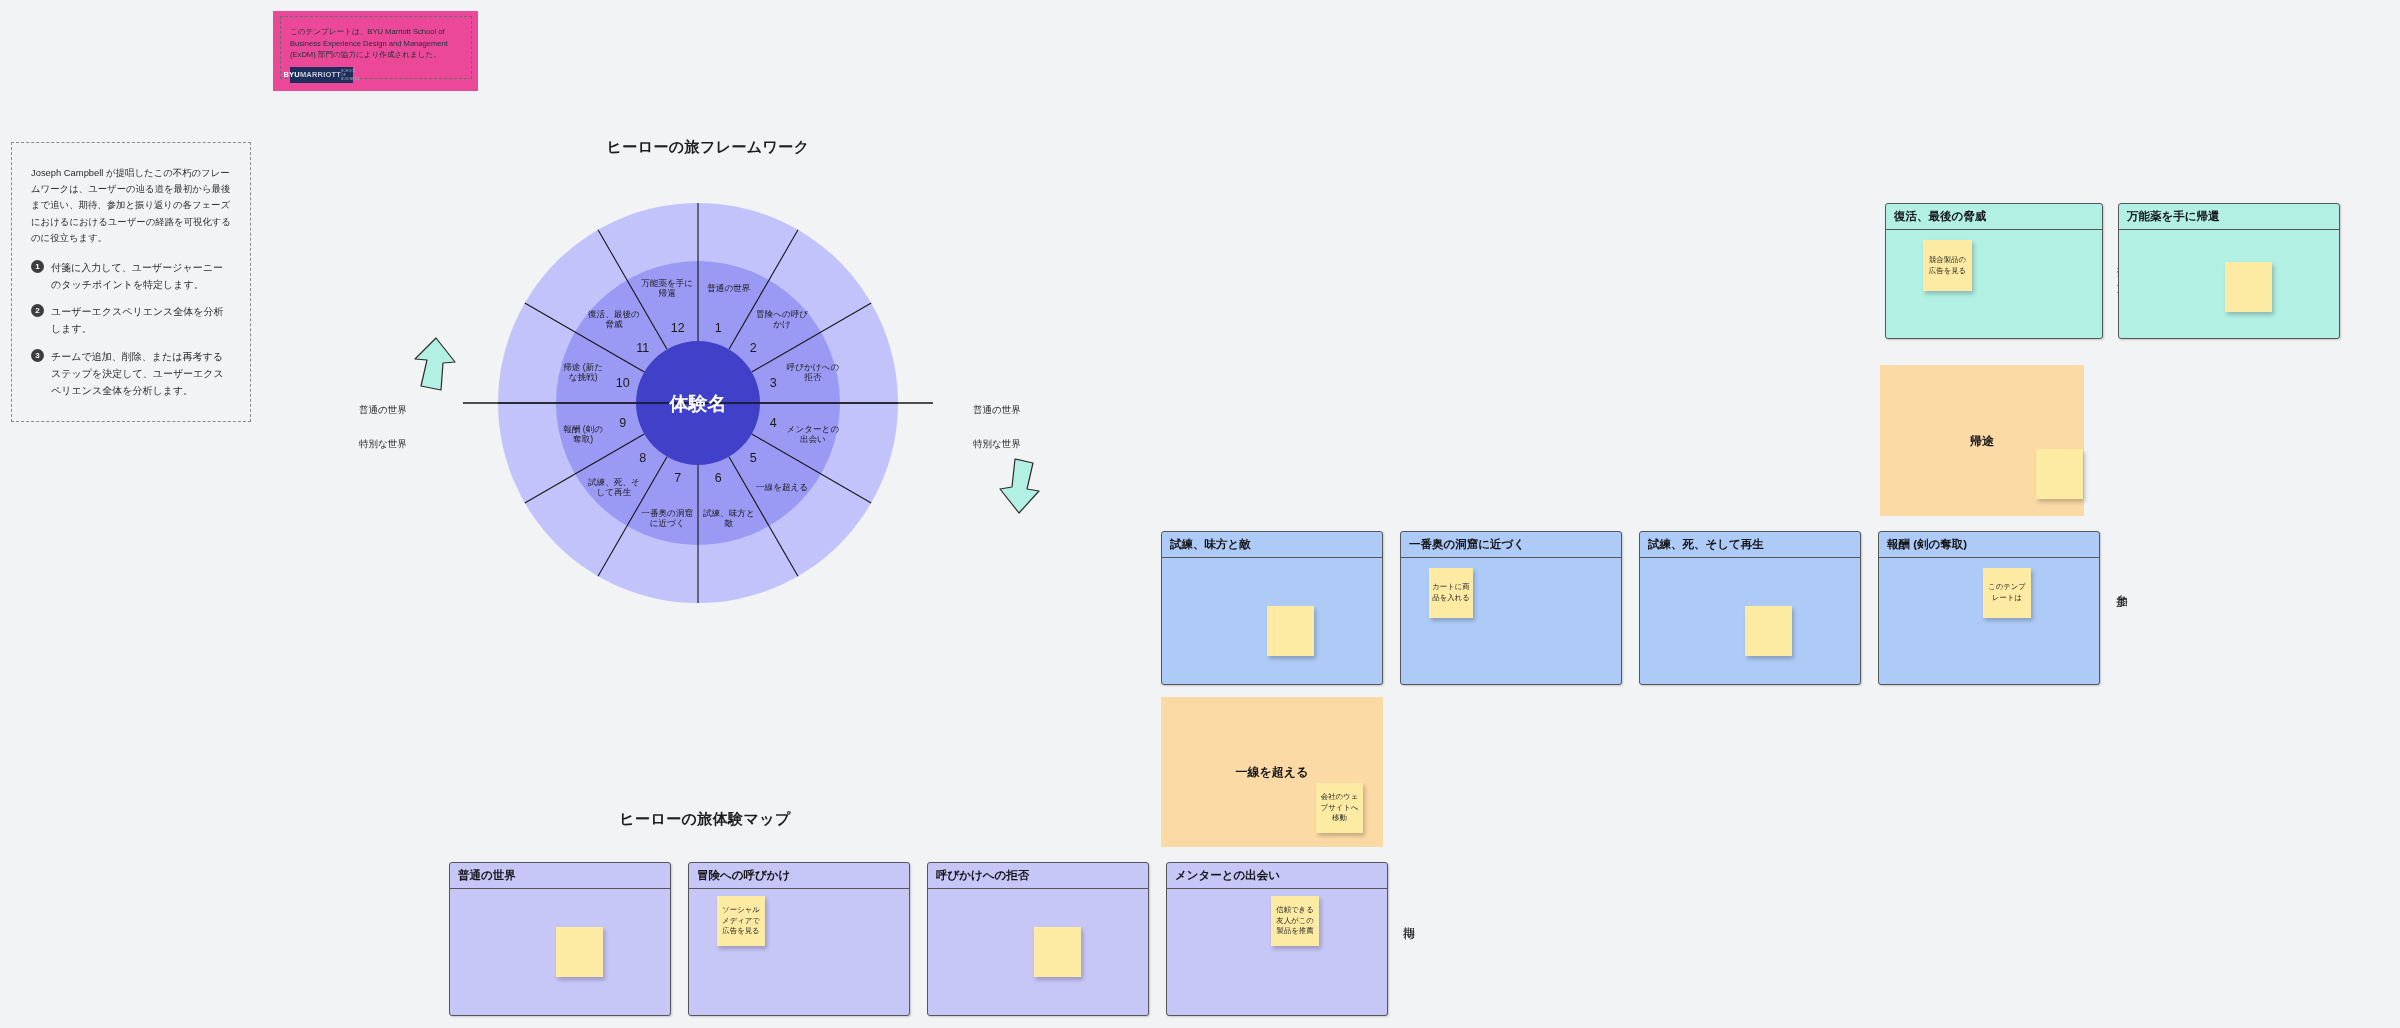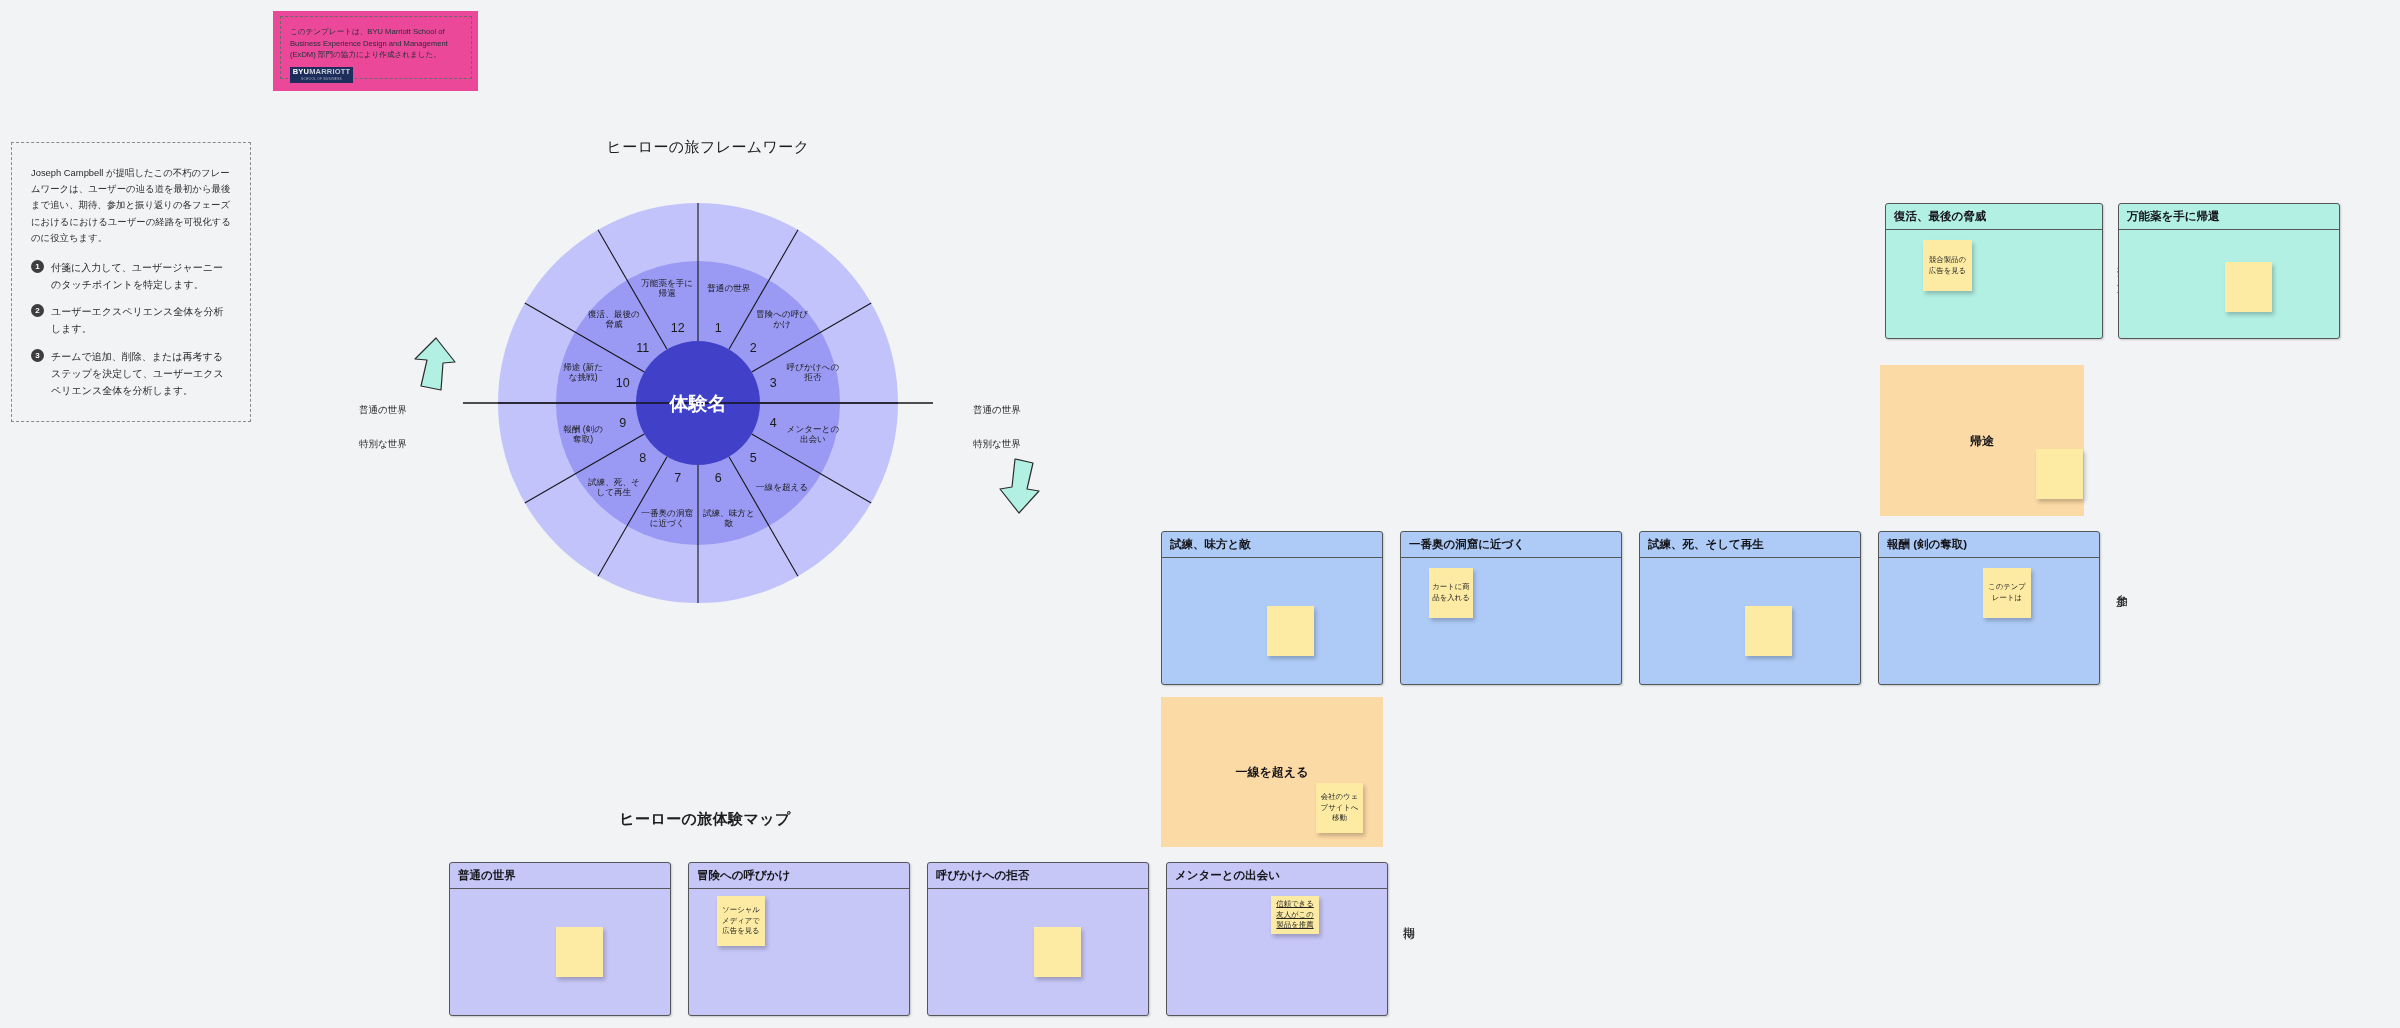--- a/index.html
+++ b/index.html
@@ -22,21 +22,21 @@
     position:absolute;left:7px;top:5px;right:6px;bottom:12px;
     border:1px dashed #6a6a6a;
     padding:9px 9px 6px 9px;
     box-sizing:border-box;
   }
   #credit-note .txt{
     font-size:7.6px;line-height:1.52;color:#23303a;
   }
   #byu-logo{
     margin-top:6px;width:63px;height:16px;background:#1d2d5c;
-    display:flex;flex-direction:column;align-items:center;justify-content:center;
+    display:flex;flex-direction:row;align-items:center;justify-content:center;
     color:#fff;
   }
   #byu-logo .l1{font-size:7.5px;font-weight:bold;letter-spacing:.2px;line-height:1;}
   #byu-logo .l1 .lt{color:#ffffff;}
   #byu-logo .l1 .rt{color:#c9ccd8;}
   #byu-logo .l2{font-size:3.2px;letter-spacing:.3px;margin-top:1.5px;color:#aeb4c6;}
 
   
   #instructions{
     left:11px;top:142px;width:240px;height:280px;
@@ -55,21 +55,21 @@
   .step .num{
     flex:0 0 auto;width:13px;height:13px;border-radius:50%;
     background:#3d3d3f;color:#fff;font-size:8px;font-weight:bold;
     display:flex;align-items:center;justify-content:center;margin-right:7px;margin-top:1px;
   }
   .step .stxt{font-size:10px;line-height:1.72;color:#2a2a2c;}
 
   
   #wheel-title{
     left:598px;top:138px;width:220px;text-align:center;
-    font-size:15px;font-weight:normal;color:#1d1d1f;letter-spacing:.4px;
+    font-size:15px;font-weight:bold;color:#1d1d1f;letter-spacing:.4px;
   }
   #wheel-wrap{left:463px;top:168px;width:470px;height:470px;}
   #wheel-wrap svg{display:block;}
   .seg-label{
     font-family:"Liberation Sans","DejaVu Sans",sans-serif;
     font-size:8.6px;fill:#1a1a1a;
   }
   .seg-num{
     font-family:"Liberation Sans","DejaVu Sans",sans-serif;
     font-size:12.5px;fill:#1a1a1a;
@@ -320,15 +320,15 @@
 <div class="abs card lav" style="left:927px;top:862px;width:222px;height:154px;">
   <div class="hdr">呼びかけへの拒否</div>
   <div class="bd">
     <div class="sticky empty" style="left:94px;top:38px;width:47px;height:50px;"></div>
   </div>
 </div>
 
 <div class="abs card lav" style="left:1166px;top:862px;width:222px;height:154px;">
   <div class="hdr">メンターとの出会い</div>
   <div class="bd">
-    <div class="sticky" style="left:92px;top:7px;width:48px;height:38px;text-decoration:underline;">信頼できる友人がこの製品を推薦</div>
+    <div class="sticky" style="left:92px;top:7px;width:48px;height:50px;">信頼できる友人がこの製品を推薦</div>
   </div>
 </div>
 
 </body></html>

